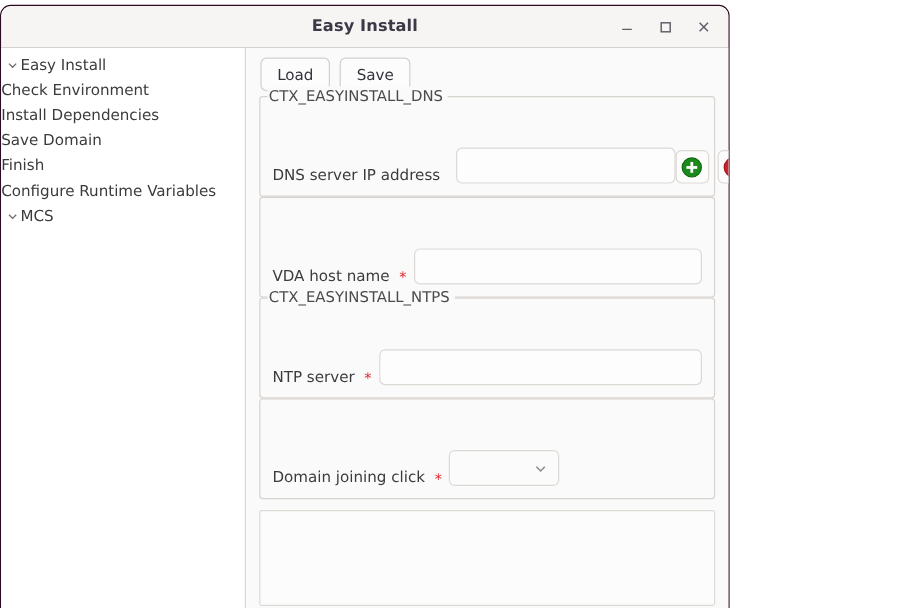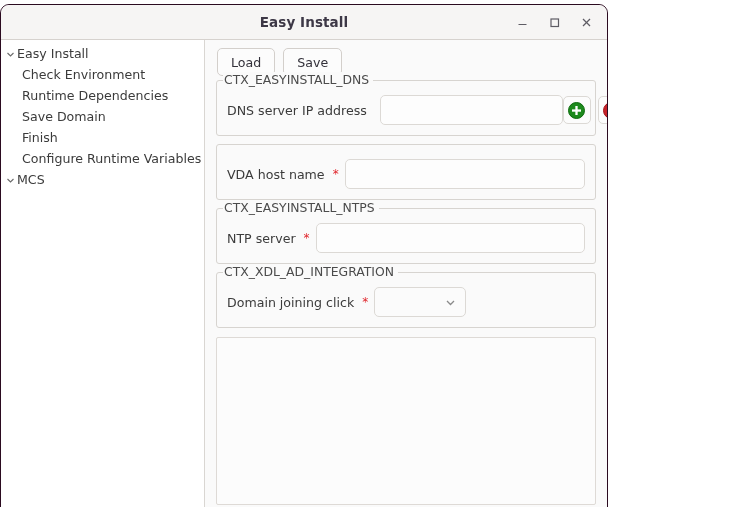--- a/index.html
+++ b/index.html
@@ -91,21 +91,21 @@
   }
   .tree-row {
     display: flex;
     align-items: center;
     height: 21px;
     font-size: 12.6px;
     color: #3b3b3b;
     white-space: nowrap;
   }
   .tree-row.root { padding-left: 2px; }
-  .tree-row.child { padding-left: 21px; }
+  .tree-row.child { }
   .expander {
     width: 14px;
     display: flex;
     align-items: center;
     justify-content: center;
     color: #6b6b6b;
     flex: none;
   }
   .expander svg { display: block; }
   .tree-label { line-height: 1; }
@@ -146,21 +146,21 @@
     font-size: 12.6px;
     color: #3f3fd6;
     padding: 1px 0 6px 0;
     white-space: nowrap;
   }
 
   .forms {
     padding: 0 7px;
     display: flex;
     flex-direction: column;
-    gap: 8px;
+    gap: 0;
   }
 
   
   .group {
     position: relative;
     border: 1px solid #d7d4d0;
     border-radius: 3px;
     background: transparent;
     padding: 14px 10px 10px 10px;
     margin: 0;
@@ -170,22 +170,23 @@
     top: -9px;
     left: 6px;
     background: #fafafa;
     padding: 0 4px 0 1px;
     font-size: 12.4px;
     color: #4b4b4b;
     white-space: nowrap;
   }
   .field-row {
     display: flex;
-    align-items: center;
+    align-items: flex-end;
     min-height: 30px;
+    margin-top: 28px;
   }
   .field-label {
     font-size: 12.6px;
     color: #3b3b3b;
     white-space: nowrap;
   }
   .req-star {
     color: #e0252b;
     font-size: 12px;
     margin: 0 6px 0 8px;
@@ -297,21 +298,21 @@
             </svg>
         </span>
         <span class="tree-label">Easy Install</span>
       </div>
 
       <div class="tree-row child">
         <span class="tree-label">Check Environment</span>
       </div>
 
       <div class="tree-row child">
-        <span class="tree-label">Runtime Dependencies</span>
+        <span class="tree-label">Install Dependencies</span>
       </div>
 
       <div class="tree-row child">
         <span class="tree-label">Save Domain</span>
       </div>
 
       <div class="tree-row child">
         <span class="tree-label">Finish</span>
       </div>
 
@@ -376,21 +377,20 @@
         <div class="group">
           <div class="group-legend">CTX_EASYINSTALL_NTPS</div>
           <div class="field-row">
             <span class="field-label">NTP server</span>
             <span class="req-star">*</span>
             <input class="text-input" type="text" style="width: 374px;" value="">
           </div>
         </div>
 
         <div class="group">
-          <div class="group-legend">CTX_XDL_AD_INTEGRATION</div>
           <div class="field-row">
             <span class="field-label">Domain joining click</span>
             <span class="req-star">*</span>
             <div class="combo">
               <span class="combo-value"></span>
               <svg width="13" height="13" viewBox="0 0 13 13">
                 <polyline points="3,5 6.5,8.5 10,5" fill="none" stroke="#8a8a8a" stroke-width="1.3"></polyline>
               </svg>
             </div>
           </div>

